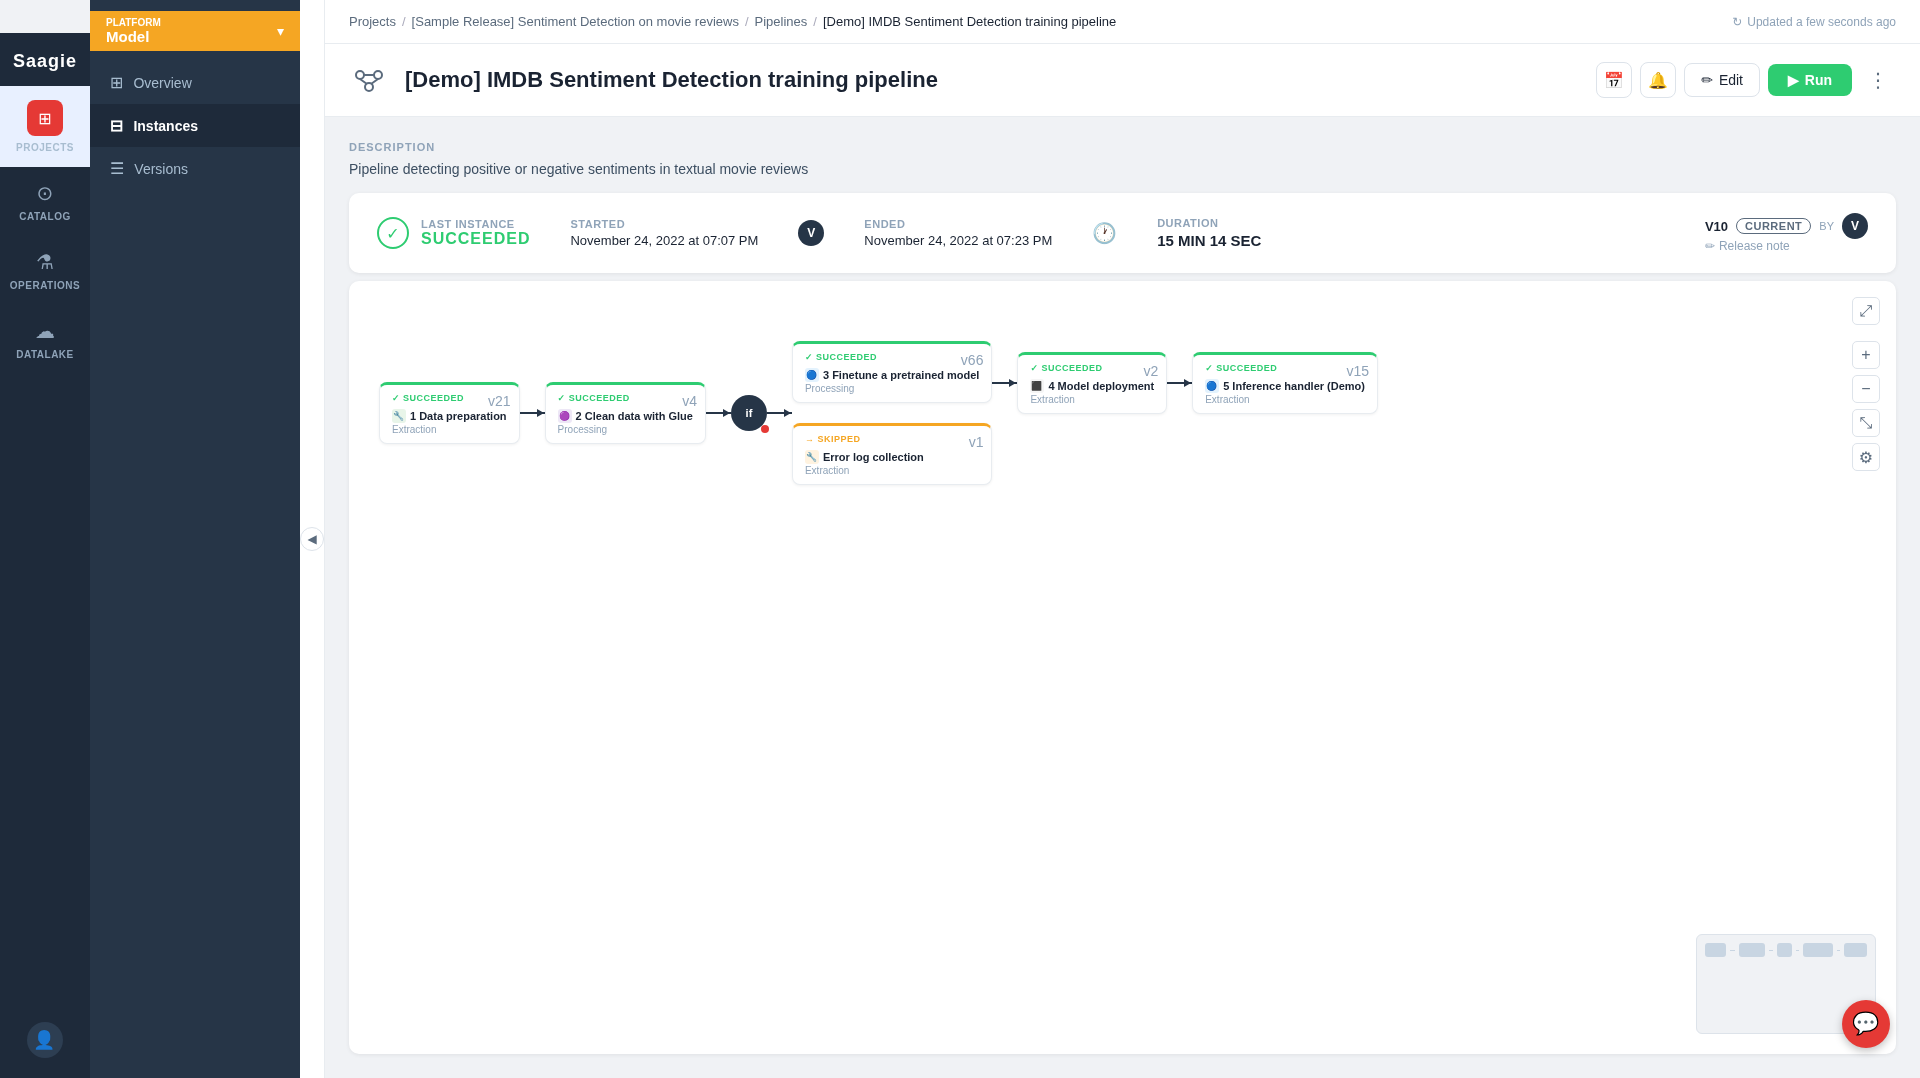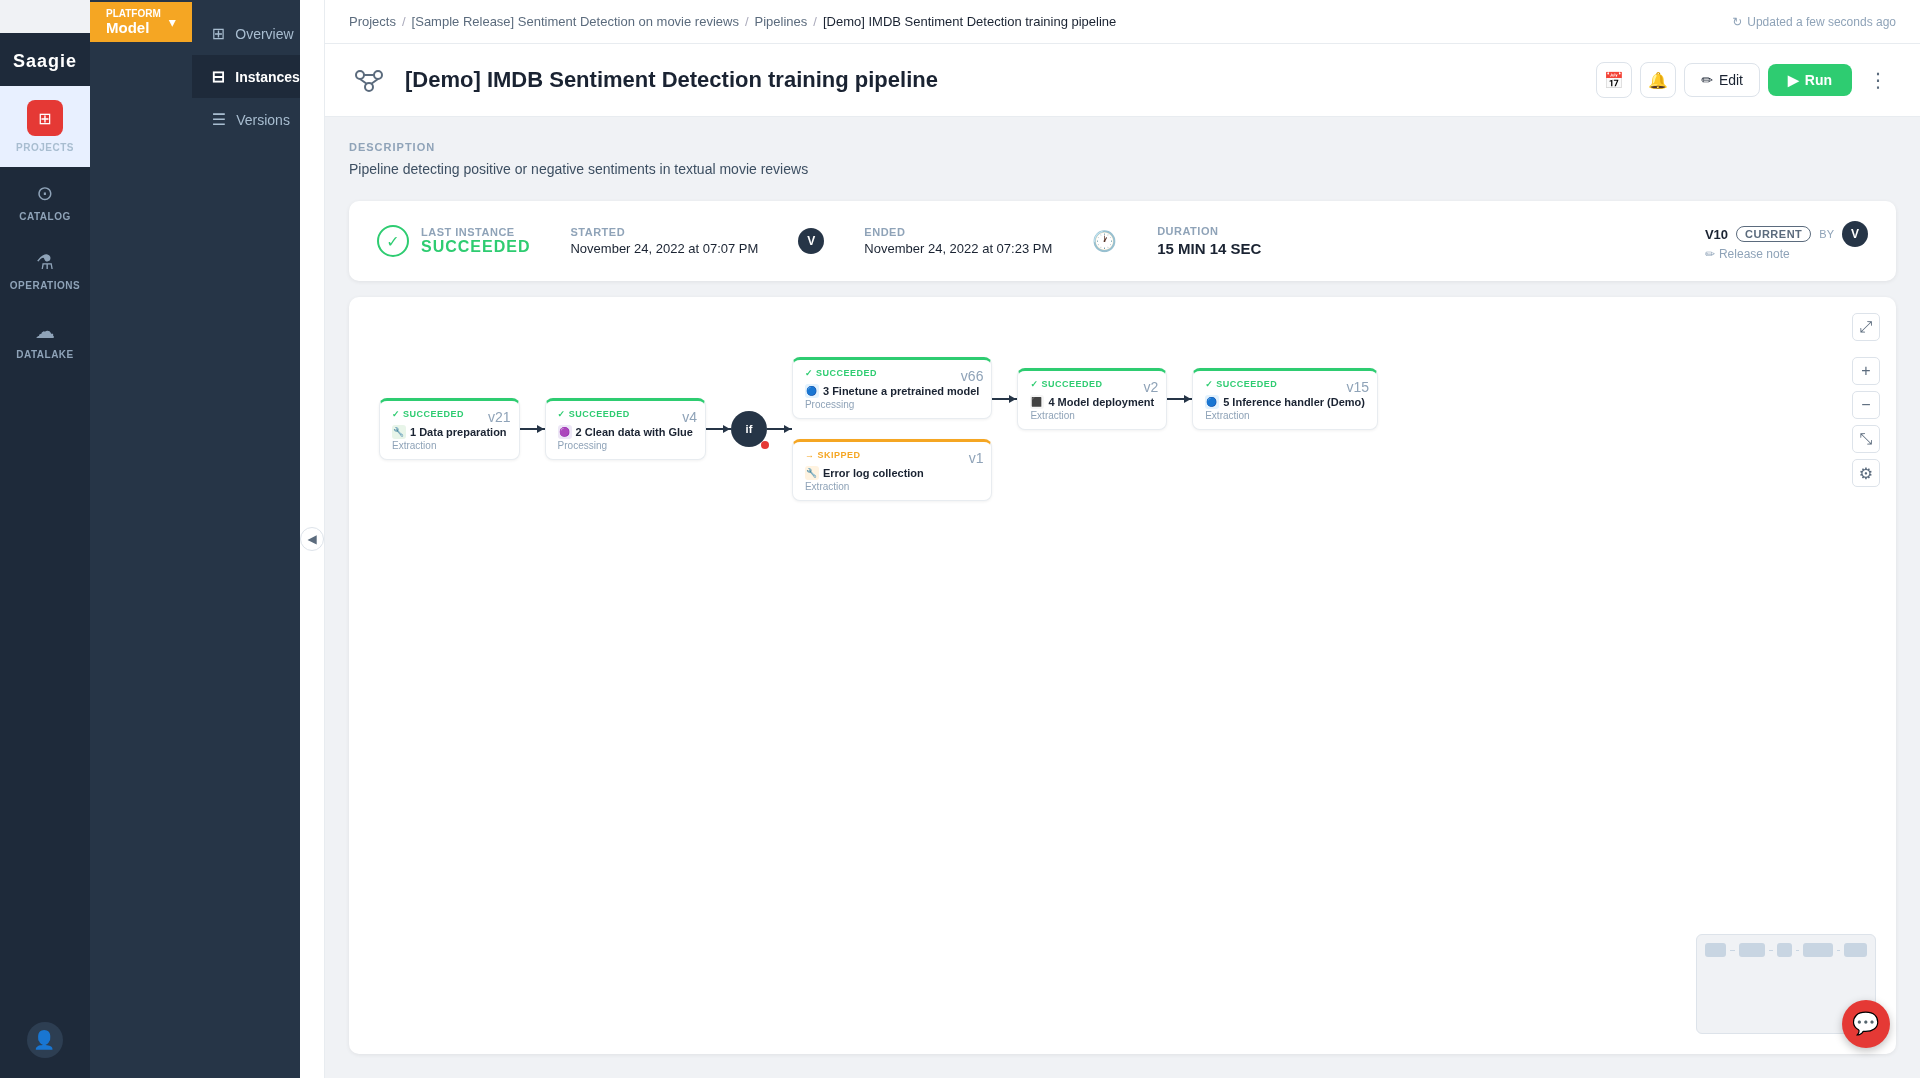--- a/index.html
+++ b/index.html
@@ -76,21 +76,22 @@
     }
     .platform-label { font-size: 10px; color: #fff; text-transform: uppercase; font-weight: 600; }
     .platform-name { font-size: 15px; color: #fff; font-weight: bold; }
     .platform-chevron { color: #fff; font-size: 14px; margin-left: auto; }
 
     
     .second-nav {
       width: 210px;
       background: #263547;
       display: flex;
-      padding-top: 2px;
+      flex-direction: column;
+      padding-top: 11px;
       flex-shrink: 0;
     }
     .second-nav-item {
       display: flex;
       align-items: center;
       gap: 10px;
       padding: 12px 20px;
       color: #a8bdd0;
       font-size: 14px;
       cursor: pointer;
@@ -192,21 +193,21 @@
       display: flex; align-items: center; justify-content: center;
     }
 
     
     .pipeline-content {
       flex: 1;
       overflow-y: auto;
       padding: 24px;
       display: flex;
       flex-direction: column;
-      gap: 16px;
+      gap: 8px;
     }
 
     .description-section { margin-bottom: 8px; }
     .description-label { font-size: 11px; font-weight: 700; color: #8fa3b8; text-transform: uppercase; letter-spacing: 1px; margin-bottom: 8px; }
     .description-text { font-size: 14px; color: #3d4f62; }
 
     
     .instance-card {
       background: #fff;
       border-radius: 10px;

